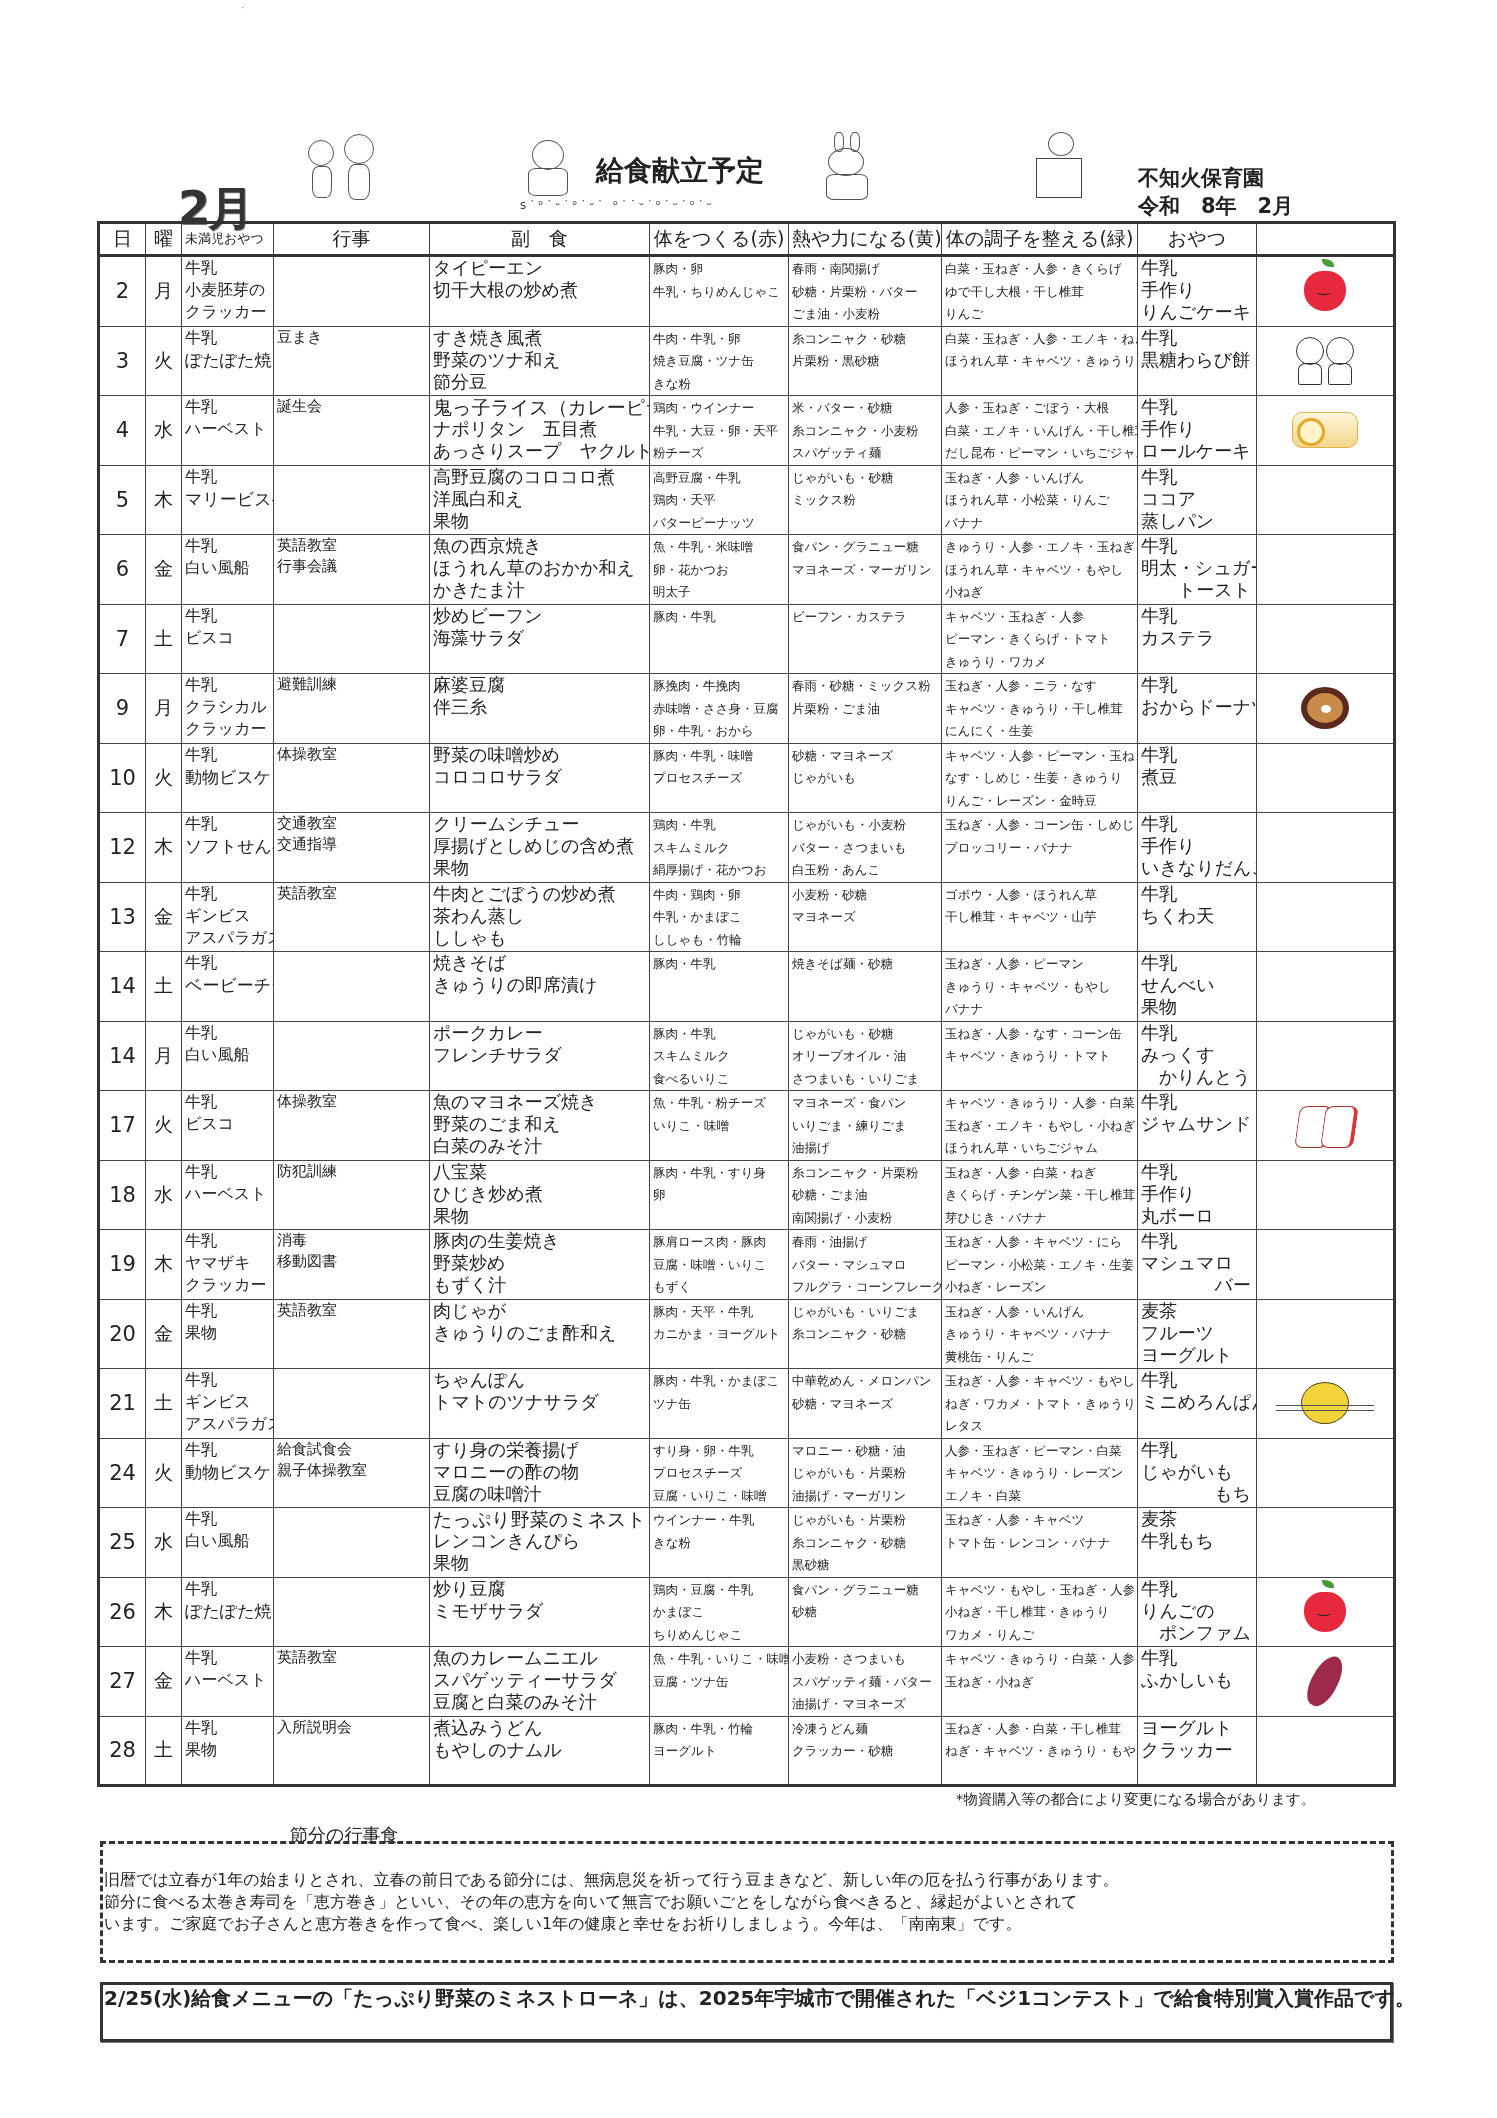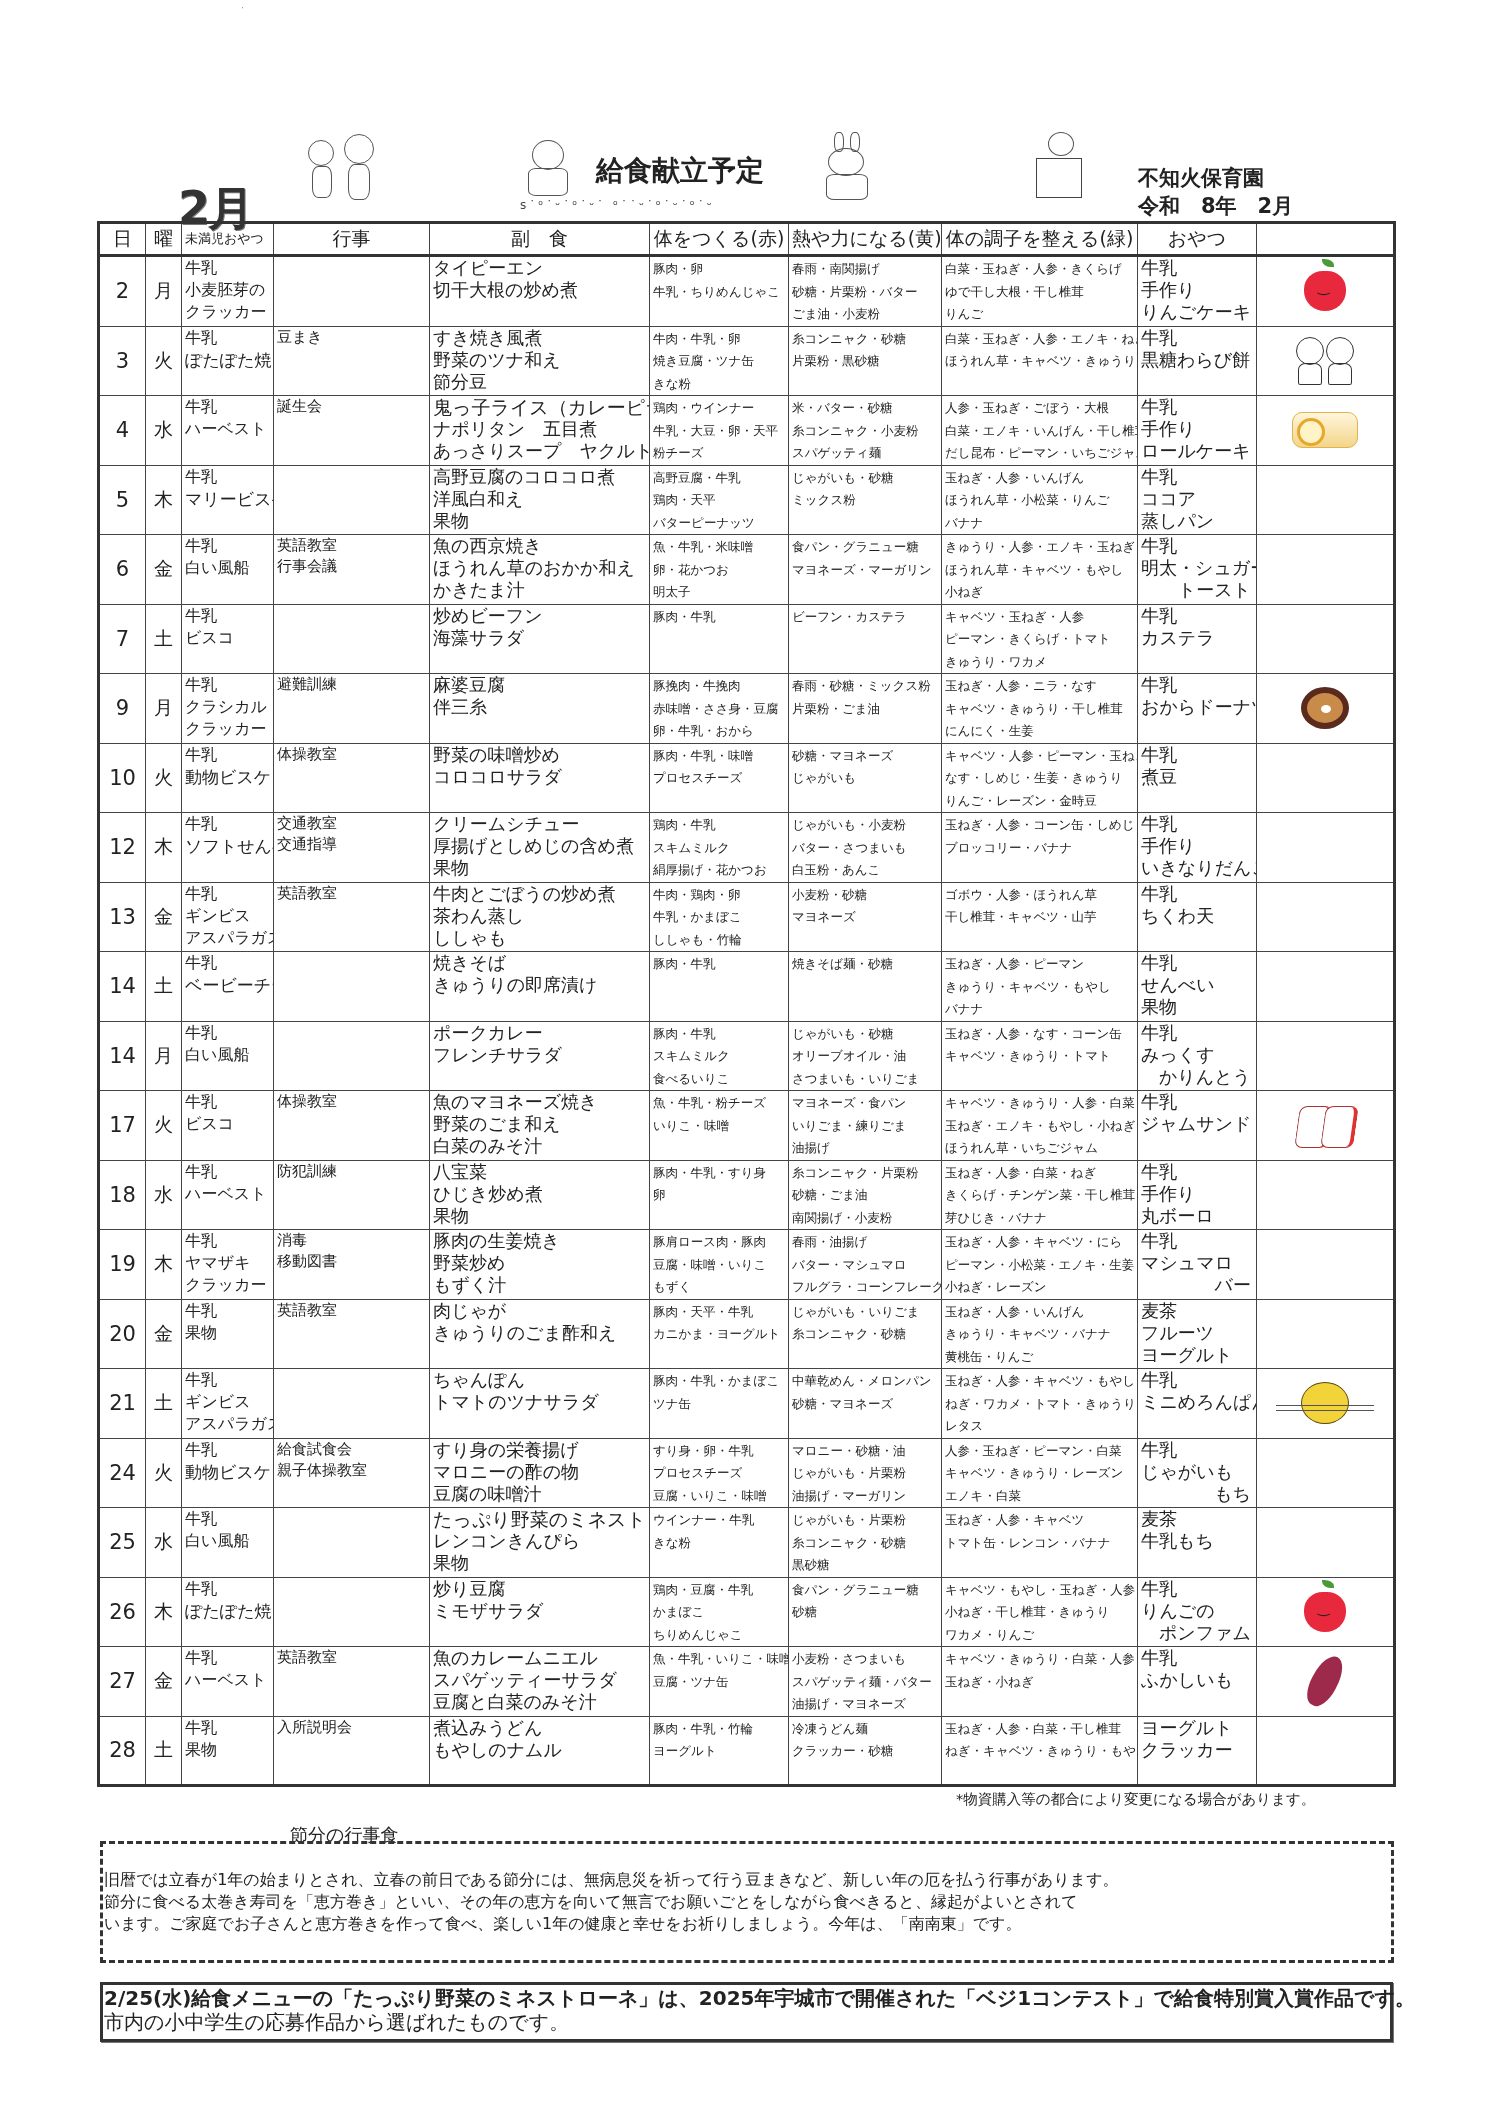--- a/index.html
+++ b/index.html
@@ -908,14 +908,13 @@
 <div class="abs setsubun-title">節分の行事食</div>
 <div class="abs dash-box"></div>
 <div class="abs dash-text">
   <div>旧暦では立春が1年の始まりとされ、立春の前日である節分には、無病息災を祈って行う豆まきなど、新しい年の厄を払う行事があります。</div>
   <div>節分に食べる太巻き寿司を「恵方巻き」といい、その年の恵方を向いて無言でお願いごとをしながら食べきると、縁起がよいとされて</div>
   <div>います。ご家庭でお子さんと恵方巻きを作って食べ、楽しい1年の健康と幸せをお祈りしましょう。今年は、「南南東」です。</div>
 </div>
 <div class="abs award-box"></div>
 <div class="abs award-text">
   <div>2/25(水)給食メニューの「たっぷり野菜のミネストローネ」は、2025年宇城市で開催された「ベジ1コンテスト」で給食特別賞入賞作品です。</div>
-  <div class="l2">市内の小中学生の応募作品から選ばれたものです。</div>
 </div>
 
 </body></html>

